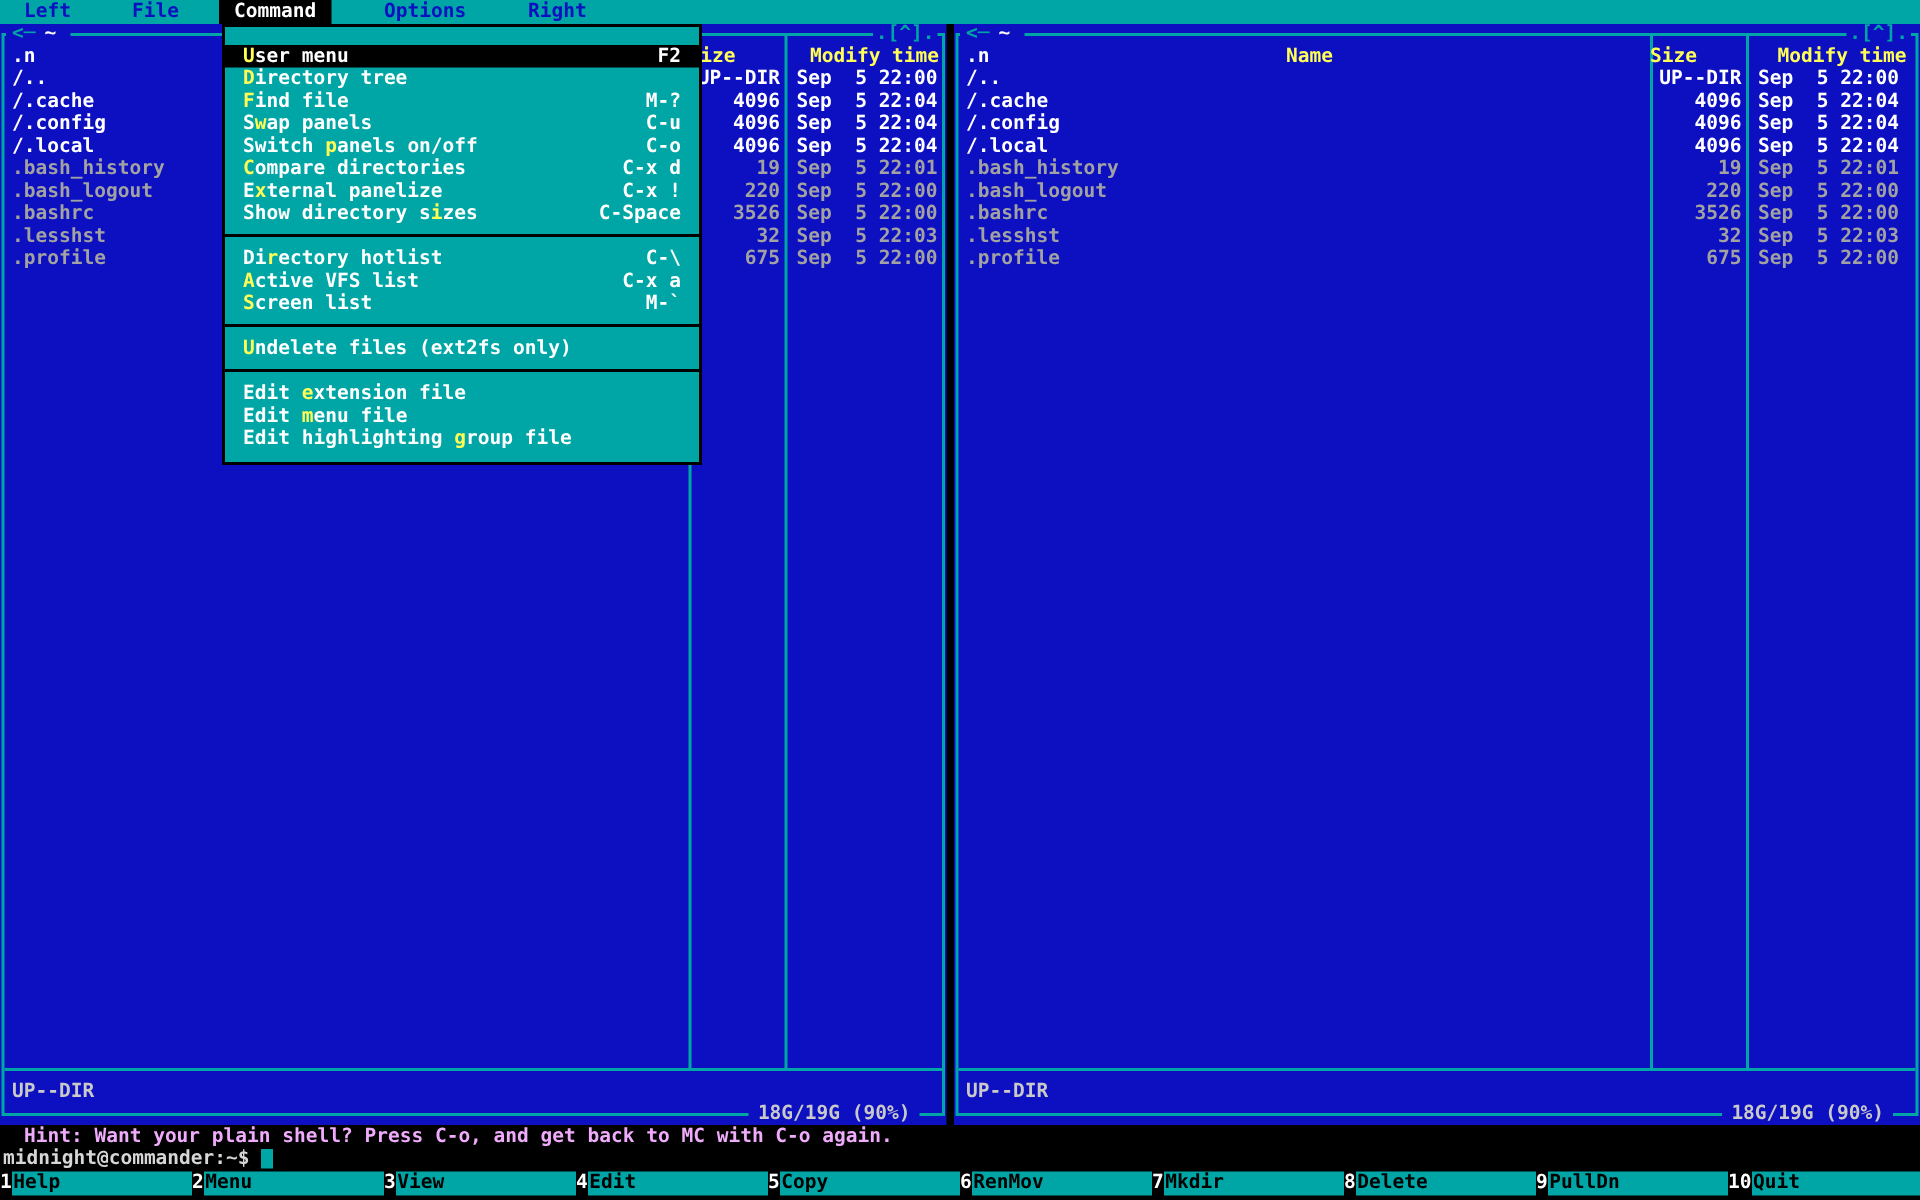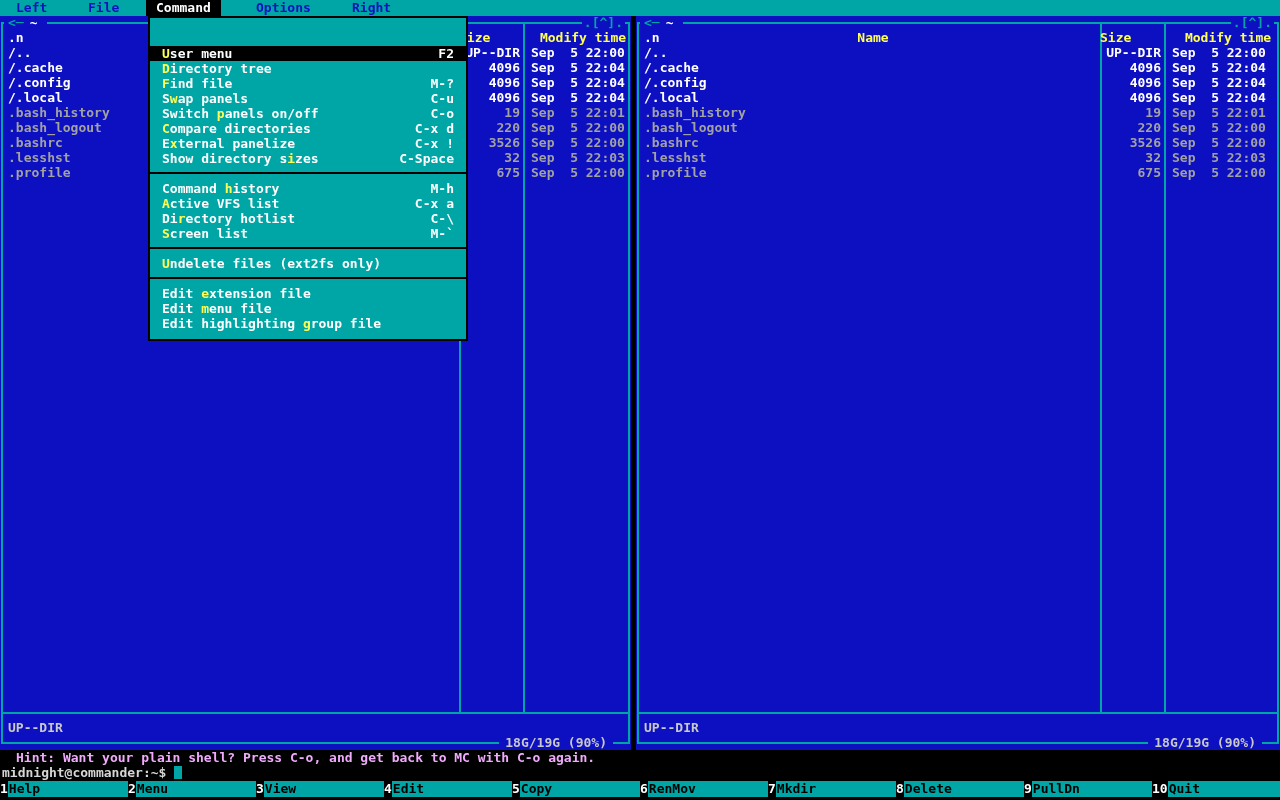--- a/index.html
+++ b/index.html
@@ -60,21 +60,21 @@
   .frow .fname{position:absolute;left:5px;white-space:pre;}
   .frow .fsize{position:absolute;text-align:right;white-space:pre;}
   .frow .ftime{position:absolute;white-space:pre;}
   .panel-left .fsize{left:458px;width:59px;}
   .panel-left .ftime{left:528px;}
   .panel-right .fsize{left:463px;width:59px;}
   .panel-right .ftime{left:533px;}
   .ministatus{position:absolute;top:704px;left:8px;height:15px;color:var(--dimtext);white-space:pre;}
   .usage{position:absolute;top:719px;right:18px;height:15px;background:var(--blue);padding:0 6px;color:var(--dimtext);white-space:pre;z-index:2;}
   
-  .dropdown{position:absolute;left:148px;top:16px;width:316px;background:var(--teal);border:2px solid #000;padding:28px 0 8px;z-index:10;}
+  .dropdown{position:absolute;left:148px;top:16px;width:316px;background:var(--teal);border:2px solid #000;padding:12px 0 8px;z-index:10;}
   .menu-item{height:15px;display:flex;justify-content:space-between;padding:0 12px;color:#fff;white-space:pre;cursor:default;}
   .menu-item.selected{background:#000;}
   .mi-label{white-space:pre;}
   .mi-shortcut{white-space:pre;}
   .hot{color:var(--yellow);}
   .menu-sep{height:15px;position:relative;}
   .menu-sep::after{content:"";position:absolute;left:0;right:0;top:6px;height:2px;background:#000;}
   
   .hint{position:absolute;left:16px;top:750px;height:15px;color:#f0abfc;white-space:pre;}
   .promptline{position:absolute;left:2px;top:765px;height:15px;color:#d6d6d6;white-space:pre;display:flex;align-items:center;}
@@ -232,23 +232,22 @@
 <div class="dropdown" id="dropdown">
     <div class="menu-item selected"><span class="mi-label"><span></span><span class="hot">U</span><span>ser menu</span></span><span class="mi-shortcut">F2</span></div>
     <div class="menu-item"><span class="mi-label"><span></span><span class="hot">D</span><span>irectory tree</span></span><span class="mi-shortcut"></span></div>
     <div class="menu-item"><span class="mi-label"><span></span><span class="hot">F</span><span>ind file</span></span><span class="mi-shortcut">M-?</span></div>
     <div class="menu-item"><span class="mi-label"><span>S</span><span class="hot">w</span><span>ap panels</span></span><span class="mi-shortcut">C-u</span></div>
     <div class="menu-item"><span class="mi-label"><span>Switch </span><span class="hot">p</span><span>anels on/off</span></span><span class="mi-shortcut">C-o</span></div>
     <div class="menu-item"><span class="mi-label"><span></span><span class="hot">C</span><span>ompare directories</span></span><span class="mi-shortcut">C-x d</span></div>
     <div class="menu-item"><span class="mi-label"><span>E</span><span class="hot">x</span><span>ternal panelize</span></span><span class="mi-shortcut">C-x !</span></div>
     <div class="menu-item"><span class="mi-label"><span>Show directory s</span><span class="hot">i</span><span>zes</span></span><span class="mi-shortcut">C-Space</span></div>
     <div class="menu-sep"></div>
-    <div class="menu-item"><span class="mi-label"><span>Command </span><span class="hot">h</span><span>istory</span></span><span class="mi-shortcut">M-h</span></div>
+    <div class="menu-item"><span class="mi-label"><span>Di</span><span class="hot">r</span><span>ectory hotlist</span></span><span class="mi-shortcut">C-\</span></div>
     <div class="menu-item"><span class="mi-label"><span></span><span class="hot">A</span><span>ctive VFS list</span></span><span class="mi-shortcut">C-x a</span></div>
-    <div class="menu-item"><span class="mi-label"><span>Di</span><span class="hot">r</span><span>ectory hotlist</span></span><span class="mi-shortcut">C-\</span></div>
     <div class="menu-item"><span class="mi-label"><span></span><span class="hot">S</span><span>creen list</span></span><span class="mi-shortcut">M-`</span></div>
     <div class="menu-sep"></div>
     <div class="menu-item"><span class="mi-label"><span></span><span class="hot">U</span><span>ndelete files (ext2fs only)</span></span><span class="mi-shortcut"></span></div>
     <div class="menu-sep"></div>
     <div class="menu-item"><span class="mi-label"><span>Edit </span><span class="hot">e</span><span>xtension file</span></span><span class="mi-shortcut"></span></div>
     <div class="menu-item"><span class="mi-label"><span>Edit </span><span class="hot">m</span><span>enu file</span></span><span class="mi-shortcut"></span></div>
     <div class="menu-item"><span class="mi-label"><span>Edit highlighting </span><span class="hot">g</span><span>roup file</span></span><span class="mi-shortcut"></span></div>
   </div>
 
 <div class="hint">Hint: Want your plain shell? Press C-o, and get back to MC with C-o again.</div>

